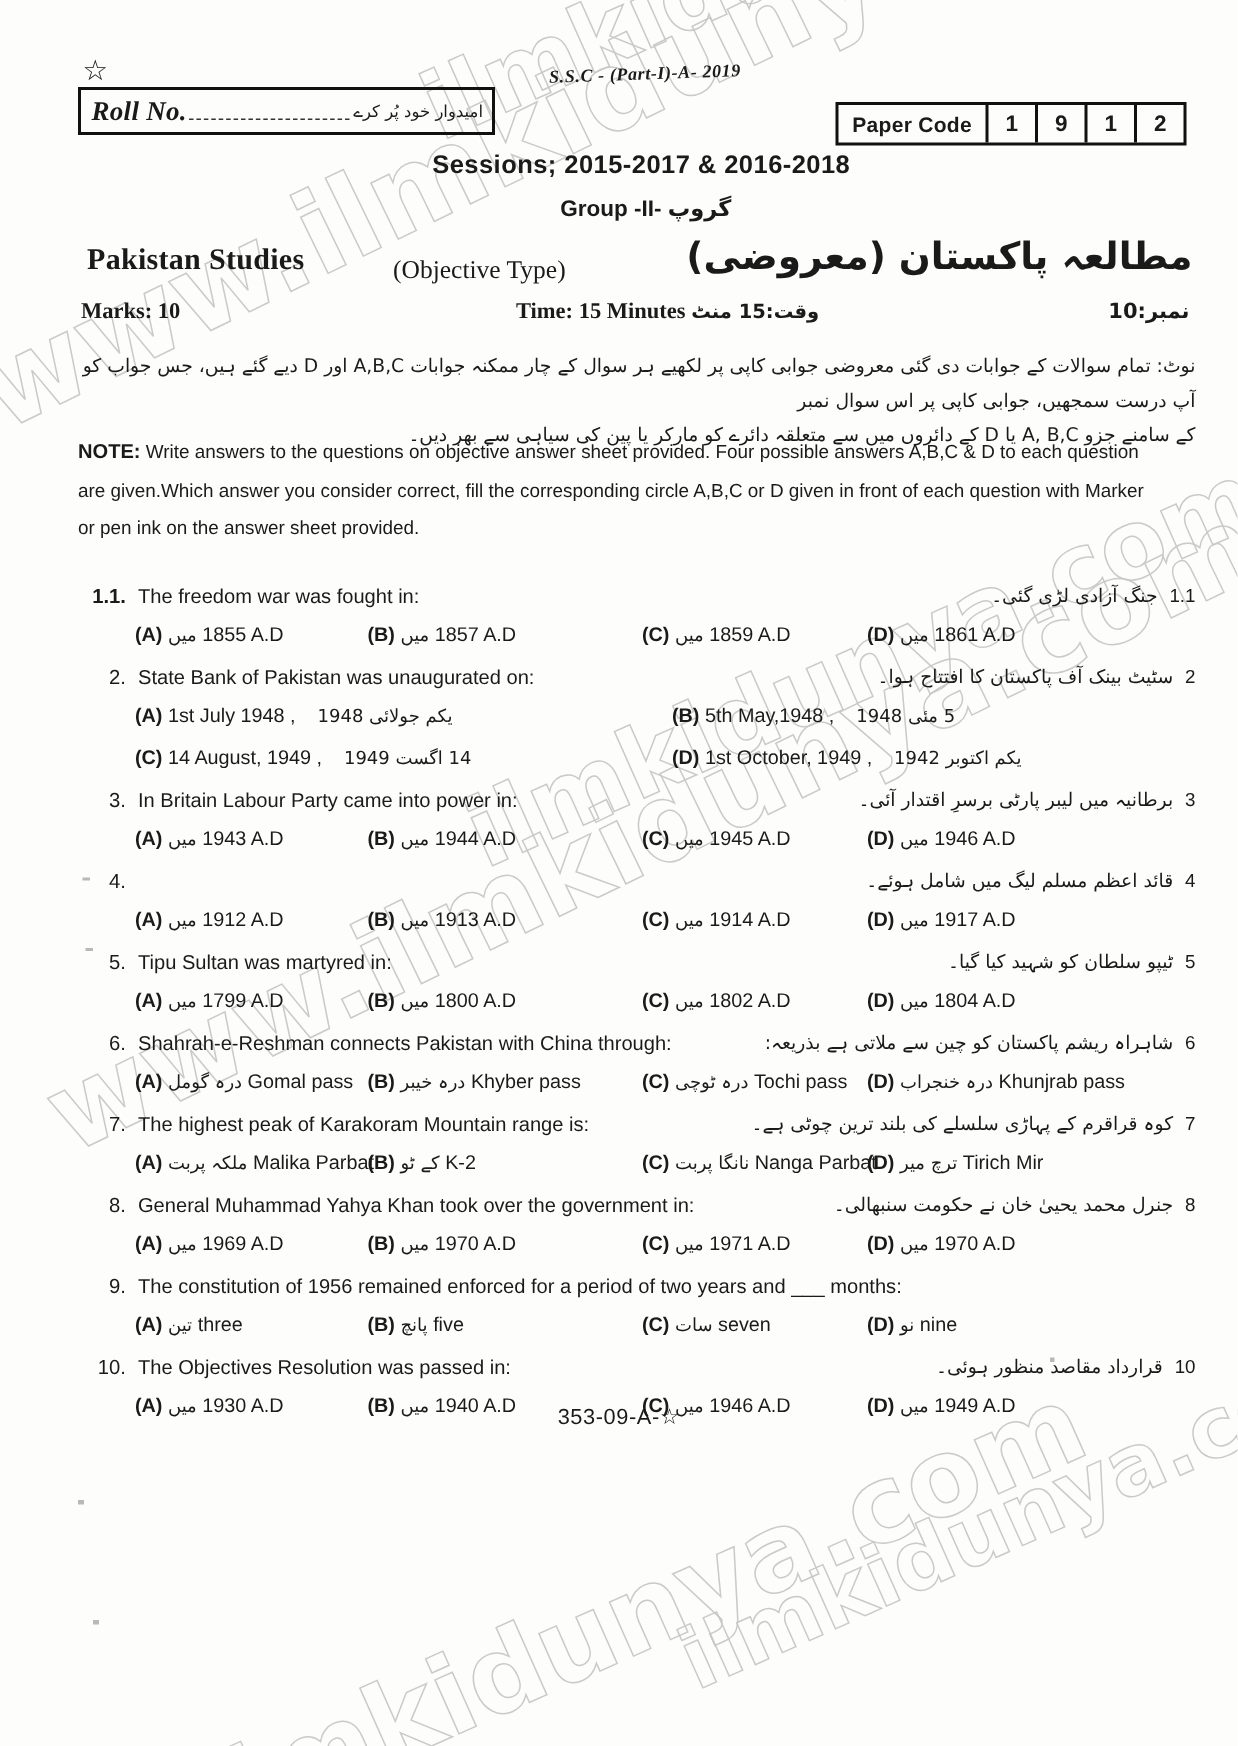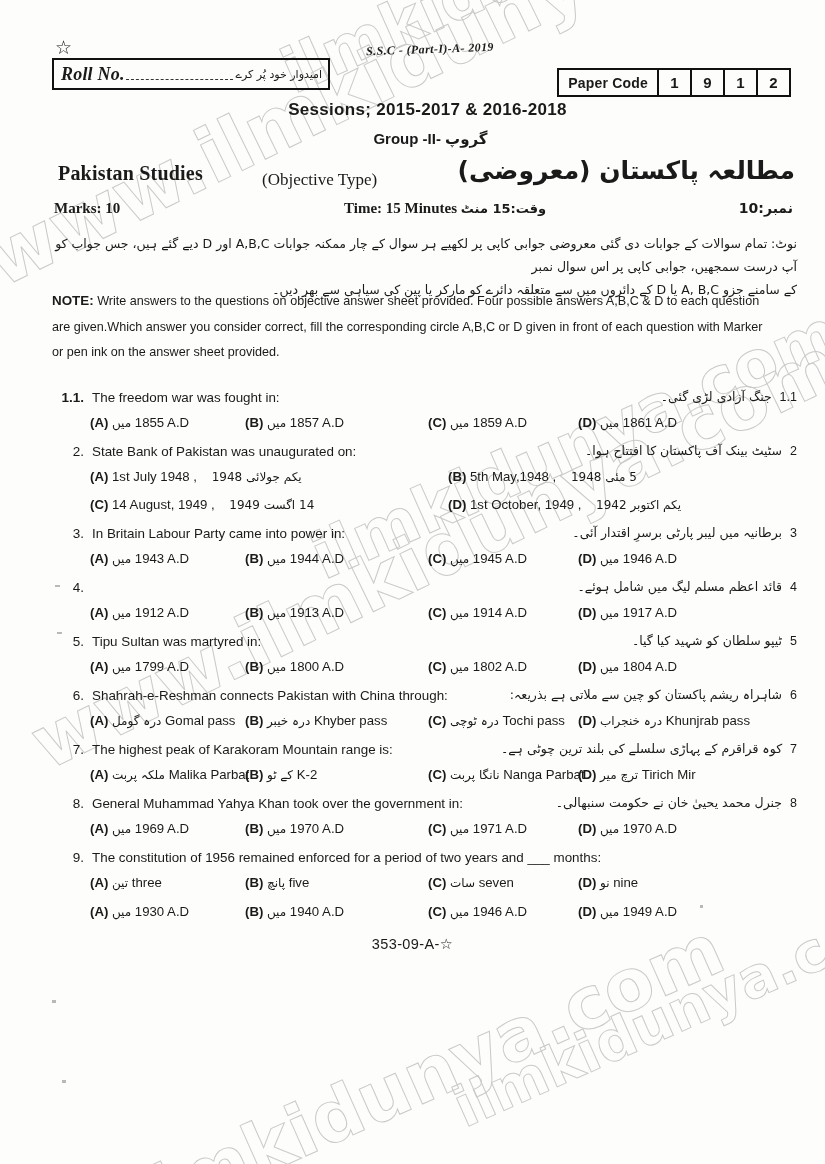--- a/index.html
+++ b/index.html
@@ -380,20 +380,25 @@
             <span class="q-text">The constitution of 1956 remained enforced for a period of two years and ___ months:</span>
           </div>
           <div class="opts">
             <span class="opt c0"><span class="lbl">(A)</span> <span class="ur">تین</span>&nbsp;<span>three</span></span>
             <span class="opt c1"><span class="lbl">(B)</span> <span class="ur">پانچ</span>&nbsp;<span>five</span></span>
             <span class="opt c2"><span class="lbl">(C)</span> <span class="ur">سات</span>&nbsp;<span>seven</span></span>
             <span class="opt c3"><span class="lbl">(D)</span> <span class="ur">نو</span>&nbsp;<span>nine</span></span>
           </div>
         </div>
         <div class="q">
+          <div class="q-head">
+            <span class="q-num">10.</span>
+            <span class="q-text">The Objectives Resolution was passed in:</span>
+            <span class="q-urdu"><span class="qn">10</span>&nbsp;&nbsp;<span>قرارداد مقاصد منظور ہوئی۔</span></span>
+          </div>
           <div class="opts">
             <span class="opt c0"><span class="lbl">(A)</span> <span class="ur">میں</span>&nbsp;<span>1930 A.D</span></span>
             <span class="opt c1"><span class="lbl">(B)</span> <span class="ur">میں</span>&nbsp;<span>1940 A.D</span></span>
             <span class="opt c2"><span class="lbl">(C)</span> <span class="ur">میں</span>&nbsp;<span>1946 A.D</span></span>
             <span class="opt c3"><span class="lbl">(D)</span> <span class="ur">میں</span>&nbsp;<span>1949 A.D</span></span>
           </div>
         </div>
       </div>
 
     <div class="footer-code">353-09-A-☆</div>

